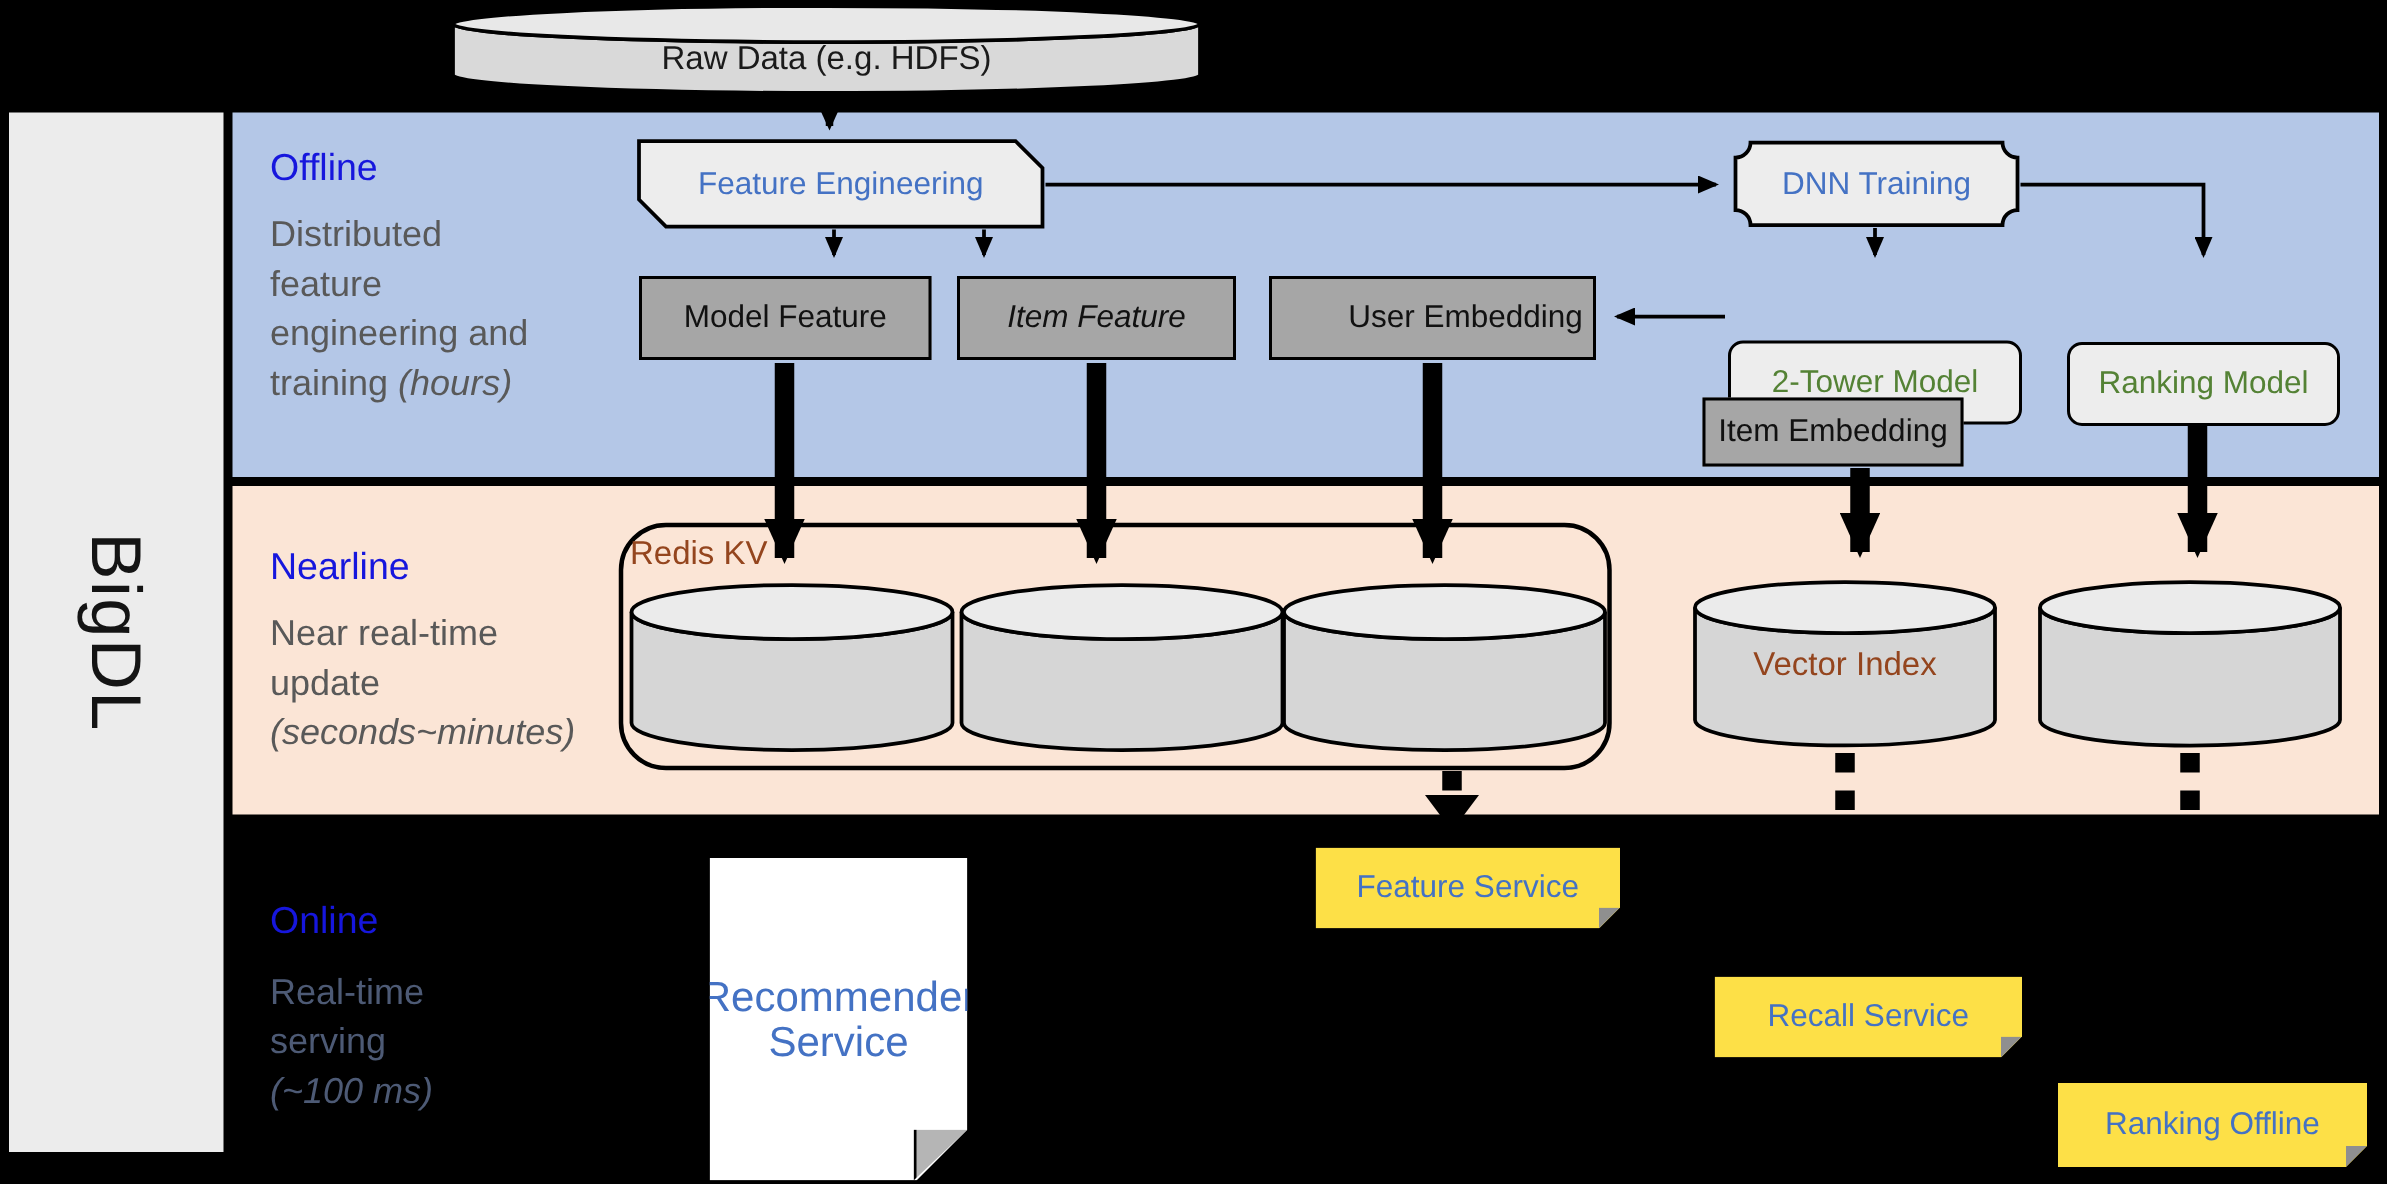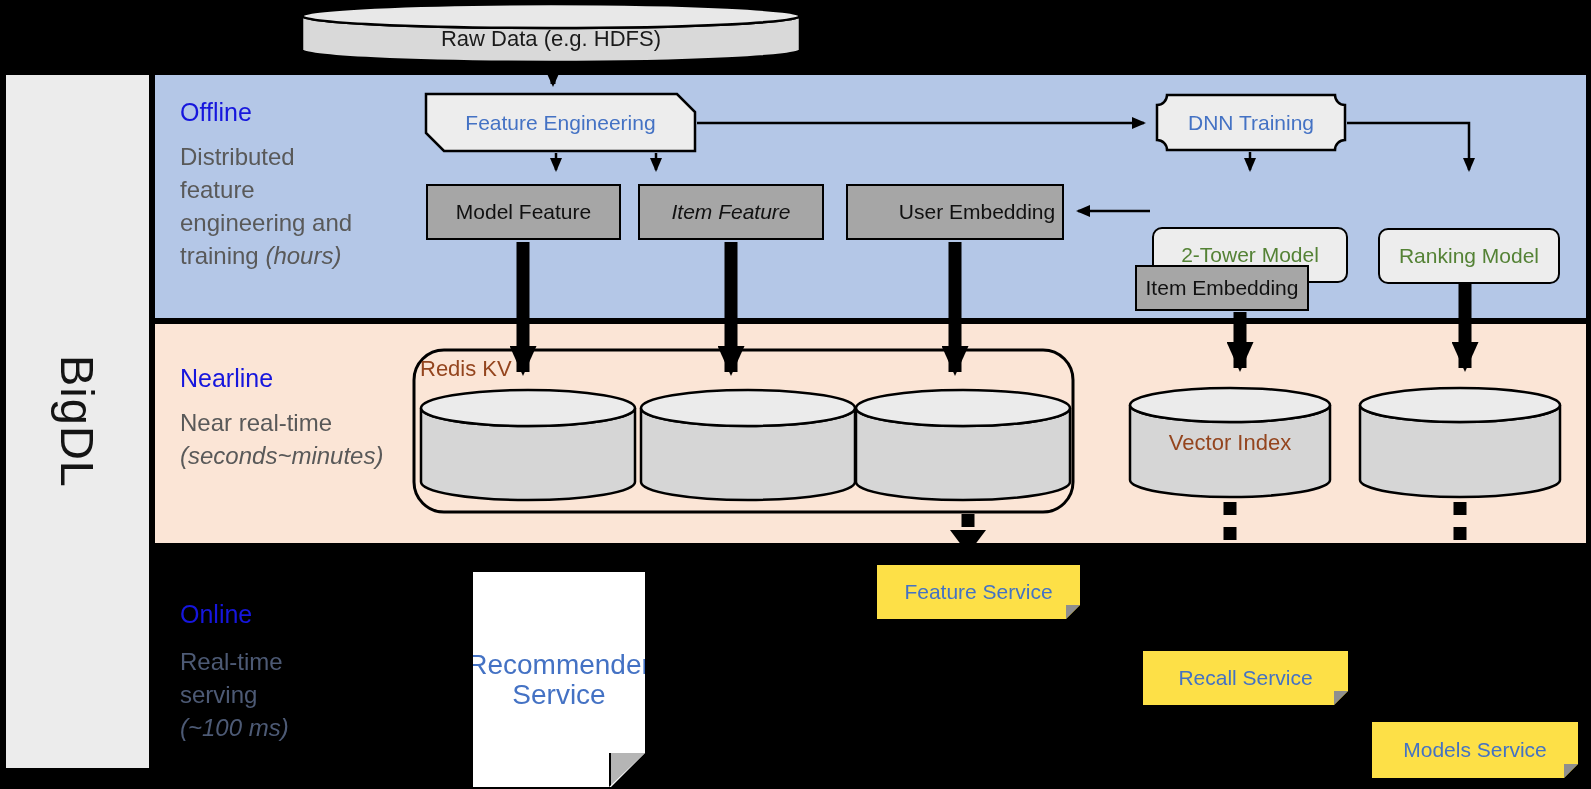--- a/index.html
+++ b/index.html
@@ -133,20 +133,21 @@
   <div class="graybox lbl" style="left:426px;top:184px;width:195px;height:56px;">Model Feature</div>
   <div class="graybox lbl" style="left:638px;top:184px;width:186px;height:56px;font-style:italic;">Item Feature</div>
   <div class="graybox lbl" style="left:846px;top:184px;width:218px;height:56px;padding-left:44px;">User Embedding</div>
   <div class="roundbox lbl" style="left:1152px;top:183px;width:196px;height:56px;">2-Tower Model</div>
   <div class="roundbox lbl" style="left:1378px;top:184px;width:182px;height:56px;">Ranking Model</div>
   <div class="graybox lbl" style="left:1135px;top:265px;width:174px;height:46px;">Item Embedding</div>
 
   <div class="sec-title" style="left:180px;top:364px;">Nearline</div>
   <div class="sec-desc" style="left:180px;top:406px;width:250px;">
     <div>Near real-time</div>
+    <div>update</div>
     <div class="it">(seconds~minutes)</div>
   </div>
 
   <div class="store-label" style="left:400px;top:356px;margin-left:20px;">Redis KV</div>
   <div class="abs lbl store-label" style="left:1130px;top:428px;width:200px;height:30px;">Vector Index</div>
 
   <div class="sec-title" style="left:180px;top:600px;">Online</div>
   <div class="sec-desc onblack" style="left:180px;top:645px;width:250px;">
     <div>Real-time</div>
     <div>serving</div>
@@ -159,17 +160,17 @@
   </div>
   <div class="service lbl" style="left:877px;top:565px;width:203px;height:54px;">
     <span>Feature Service</span>
     <span class="fold"></span>
   </div>
   <div class="service lbl" style="left:1143px;top:651px;width:205px;height:54px;">
     <span>Recall Service</span>
     <span class="fold"></span>
   </div>
   <div class="service lbl" style="left:1372px;top:722px;width:206px;height:56px;">
-    <span>Models Service</span>
+    <span>Ranking Offline</span>
     <span class="fold"></span>
   </div>
 
 </div>
 
 </body></html>

